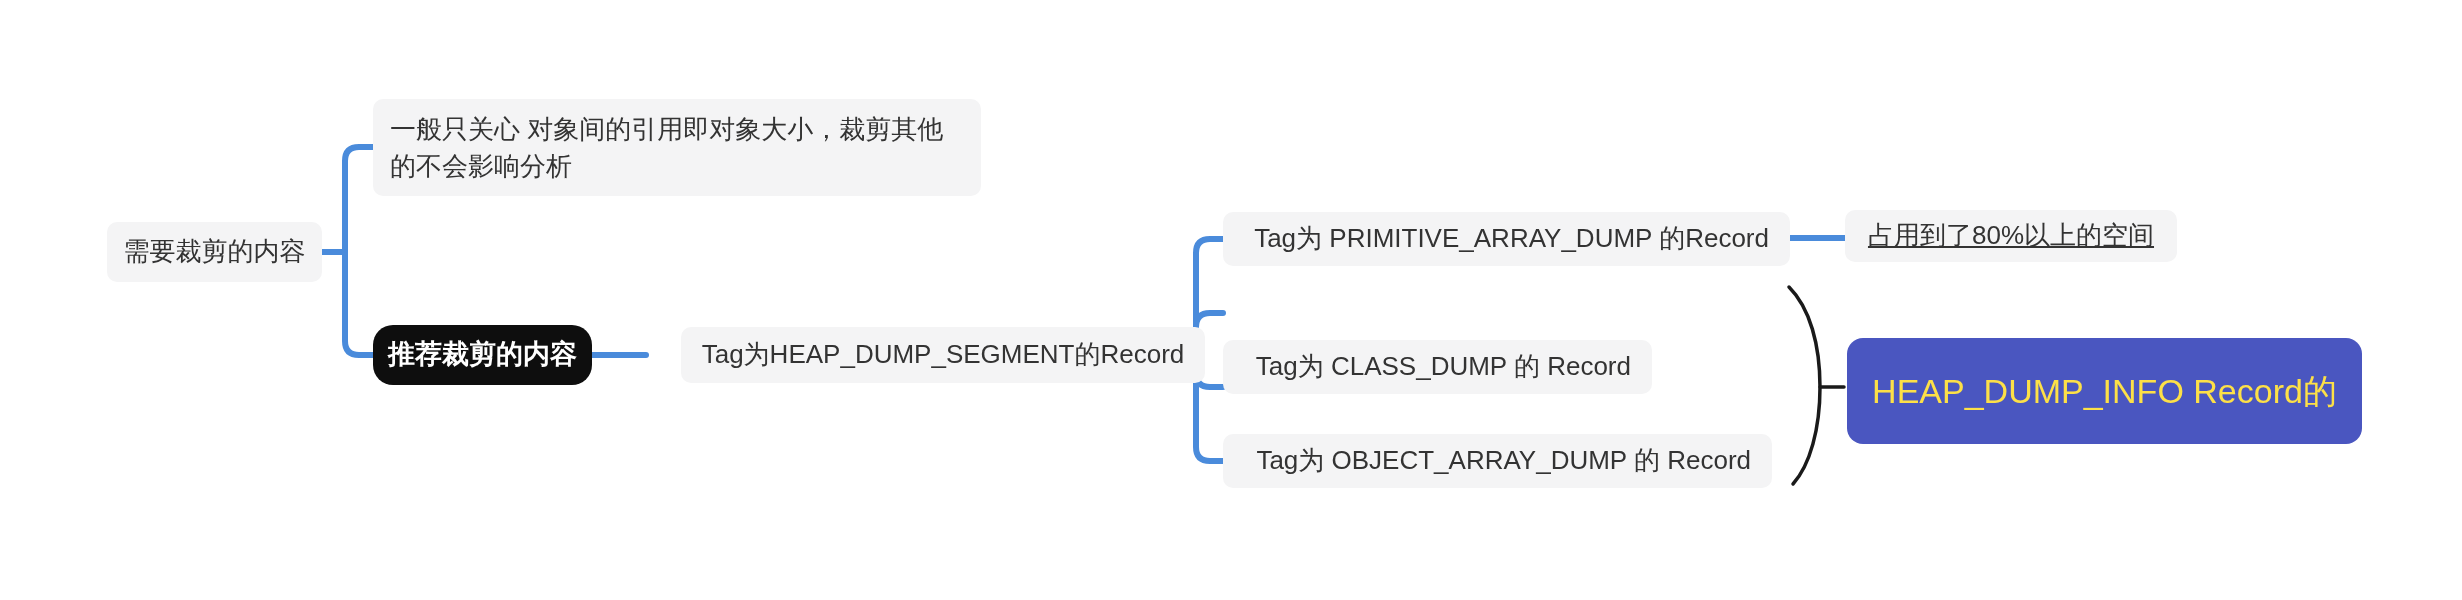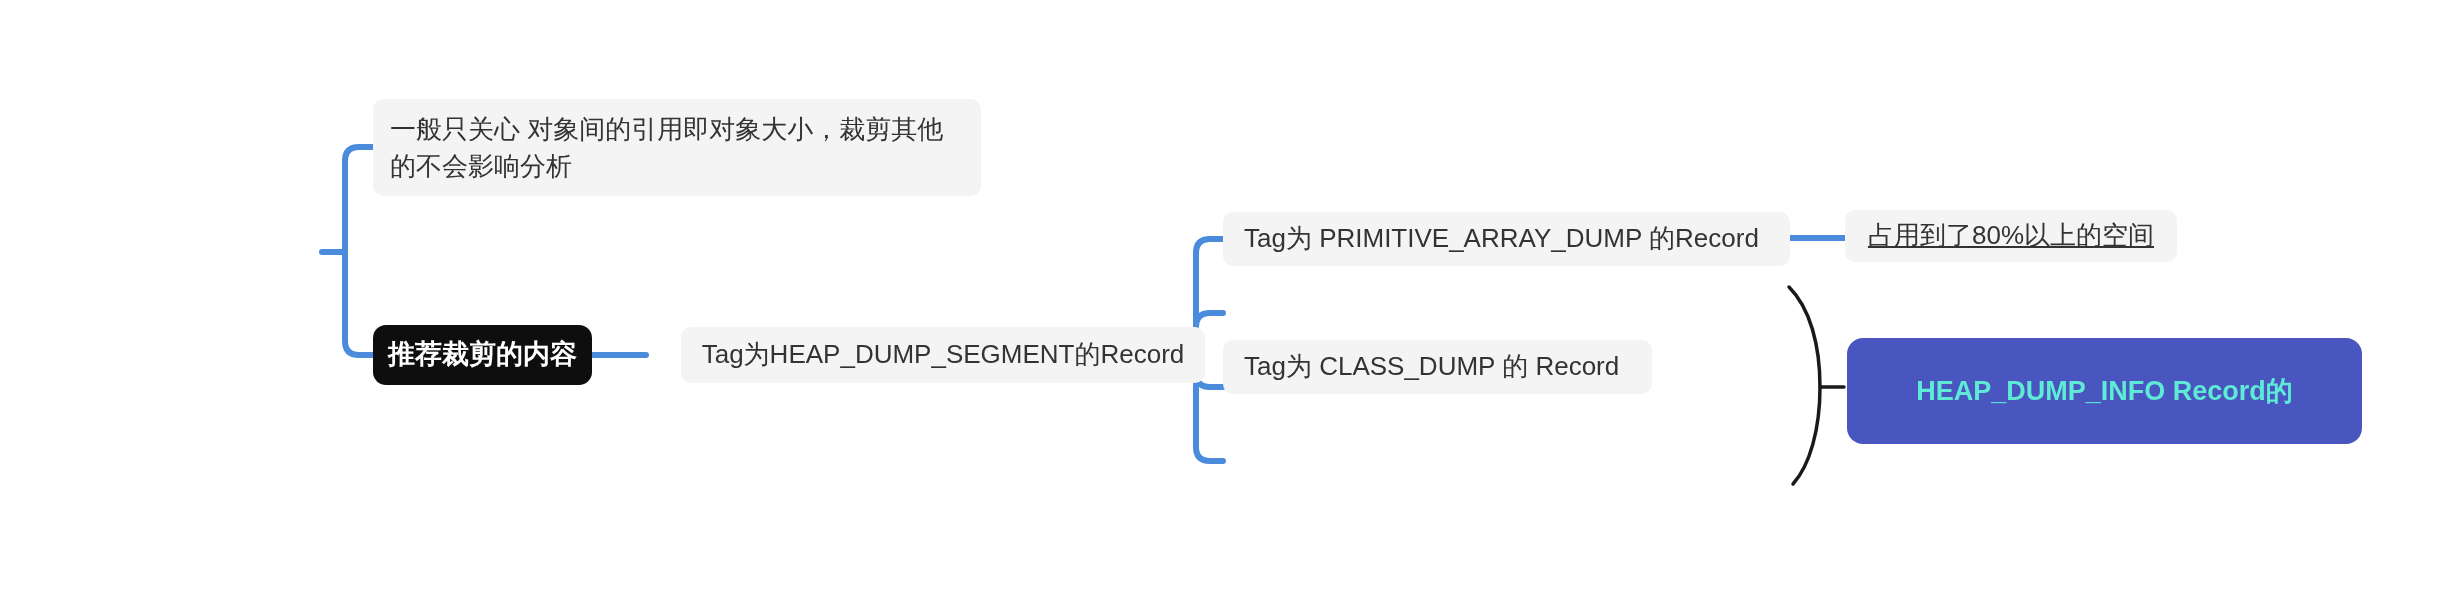--- a/index.html
+++ b/index.html
@@ -23,41 +23,41 @@
     display: flex;
     align-items: center;
     background: #f4f4f5;
     border-radius: 10px;
     color: #333333;
     font-size: 26px;
     line-height: 1.3;
     white-space: nowrap;
   }
   .node--center { justify-content: center; }
-  .node--left   { justify-content: flex-start; padding-left: 21px; padding-right: 21px; }
+  .node--left   { justify-content: flex-end; padding-left: 21px; padding-right: 21px; }
   .node--note {
     white-space: normal;
     align-items: flex-start;
     padding: 12px 17px;
     line-height: 37px;
     justify-content: center;
   }
   .node--black {
     background: #0e0e0e;
     color: #ffffff;
     font-weight: bold;
     font-size: 27px;
-    border-radius: 13px;
+    border-radius: 20px;
     justify-content: center;
   }
   .node--primary {
     background: #4a56c0;
-    color: #5eead4;
-    font-weight: bold;
-    font-size: 27px;
+    color: #fde047;
+    font-weight: normal;
+    font-size: 34px;
     border-radius: 16px;
     flex-direction: column;
     justify-content: center;
     text-align: center;
     line-height: 40px;
   }
 </style>
 </head>
 <body>
 
@@ -75,20 +75,23 @@
       <path d="M1196 354 V373 Q1196 387 1210 387 H1223"></path>
       <path d="M1196 354 V447 Q1196 461 1210 461 H1223"></path>
       <path d="M1790 238 H1845"></path>
     </g>
     <g fill="none" stroke="#1a1a1a" stroke-width="3.5" stroke-linecap="round">
       <path d="M1789 287 C1810 308 1820 345 1820 387 C1820 429 1810 465 1793 484"></path>
       <path d="M1820 387 H1844"></path>
     </g>
   </svg>
 
+  <div class="node node--center" style="left:107px; top:222px; width:215px; height:60px;">
+    <span>需要裁剪的内容</span>
+  </div>
 
   <div class="node node--note" style="left:373px; top:99px; width:608px; height:97px;">
     <span>一般只关心 对象间的引用即对象大小，裁剪其他的不会影响分析</span>
   </div>
 
   <div class="node node--black" style="left:373px; top:325px; width:219px; height:60px;">
     <span>推荐裁剪的内容</span>
   </div>
 
   <div class="node node--center" style="left:681px; top:327px; width:524px; height:56px;">
@@ -97,20 +100,23 @@
 
   <div class="node node--left" style="left:1223px; top:212px; width:567px; height:54px;">
     <span>Tag为 PRIMITIVE_ARRAY_DUMP 的Record</span>
   </div>
 
 
   <div class="node node--left" style="left:1223px; top:340px; width:429px; height:54px;">
     <span>Tag为 CLASS_DUMP 的 Record</span>
   </div>
 
+  <div class="node node--left" style="left:1223px; top:434px; width:549px; height:54px;">
+    <span>Tag为 OBJECT_ARRAY_DUMP 的 Record</span>
+  </div>
 
   <div class="node node--center" style="left:1845px; top:210px; width:332px; height:52px;text-decoration:underline;">
     <span>占用到了80%以上的空间</span>
   </div>
 
   <div class="node node--primary" style="left:1847px; top:338px; width:515px; height:106px;">
     <span>HEAP_DUMP_INFO Record的</span>
   </div>
 
 </div>

